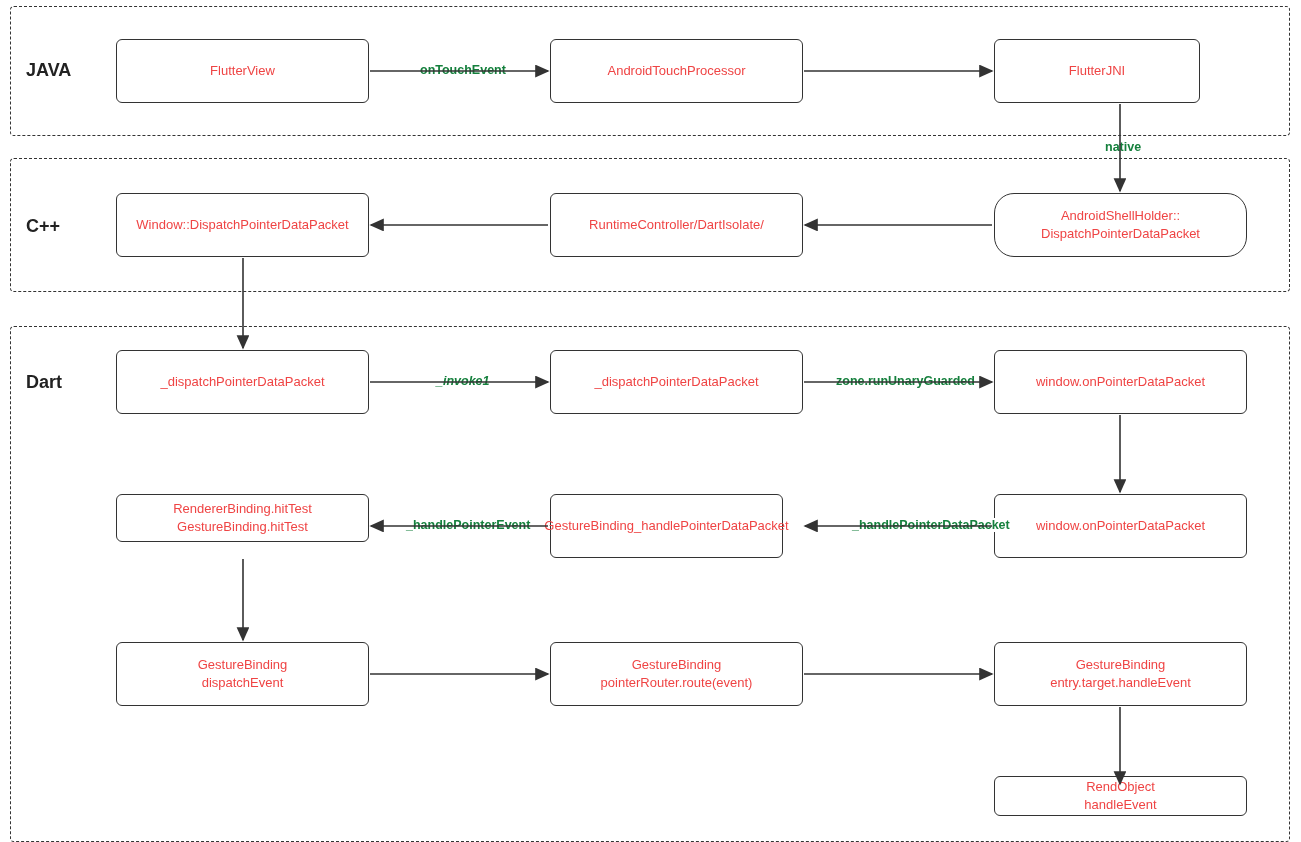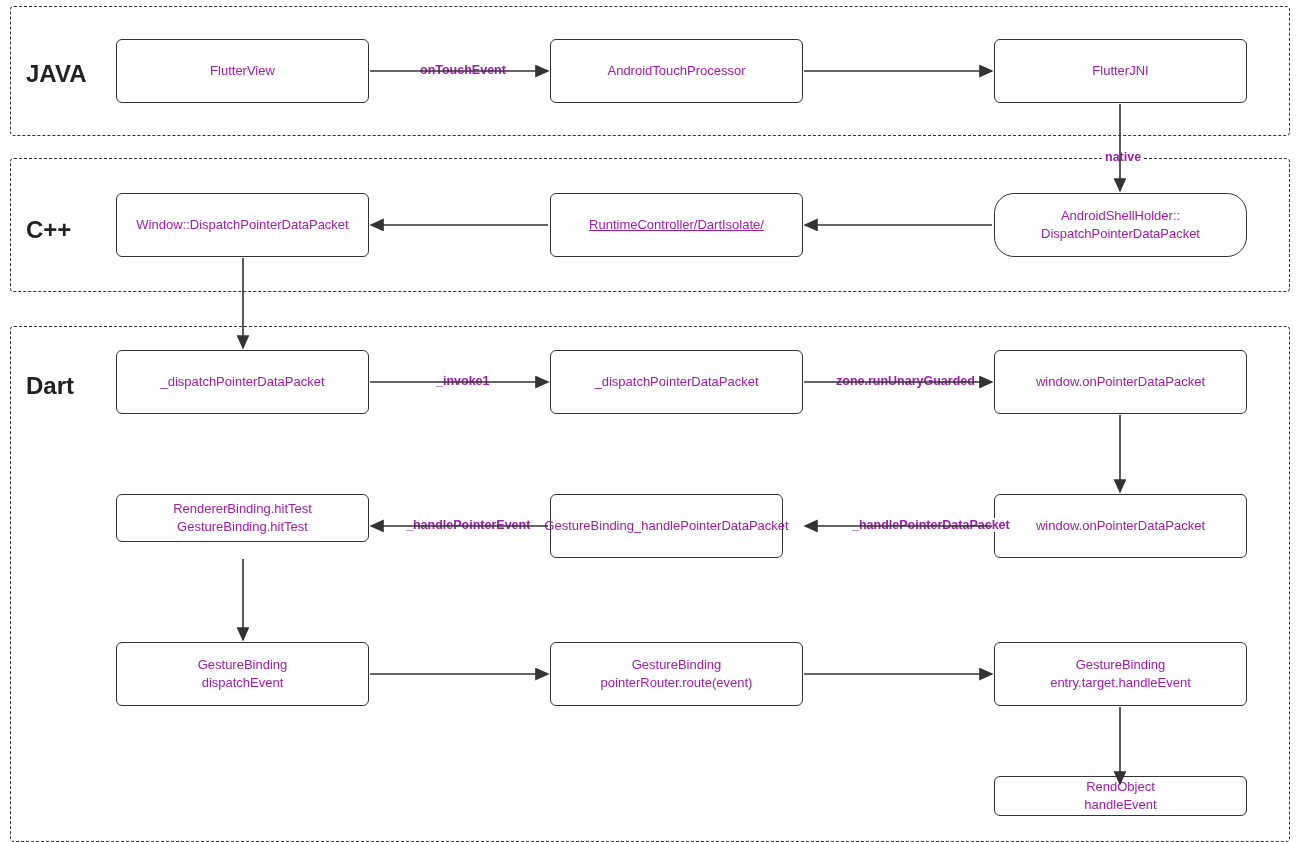--- a/index.html
+++ b/index.html
@@ -14,43 +14,43 @@
     position: relative;
   }
   .section {
     position: absolute;
     border: 1.5px dashed #333;
     border-radius: 4px;
   }
   .section-label {
     position: absolute;
     font-weight: 700;
-    font-size: 24px;
+    font-size: 18px;
     color: #222;
   }
   .node {
     position: absolute;
     border: 1.5px solid #333;
     border-radius: 6px;
     background: #fff;
     display: flex;
     flex-direction: column;
     align-items: center;
     justify-content: center;
     text-align: center;
     font-size: 13px;
     line-height: 1.35;
-    color: #a21caf;
+    color: #ef4444;
     padding: 4px 8px;
   }
   .edge-label {
     position: absolute;
     font-size: 12.5px;
     font-weight: 700;
-    color: #a21caf;
+    color: #15803d;
     background: #fff;
     padding: 0 2px;
     white-space: nowrap;
   }
   svg.arrows {
     position: absolute;
     left: 0; top: 0;
     width: 1301px;
     height: 842px;
     pointer-events: none;
@@ -67,29 +67,29 @@
 
 <div class="section" style="left:10px; top:326px; width:1280px; height:516px;"></div>
 <div class="section-label" style="left:26px; top:372px;">Dart</div>
 
 <div class="node" style="left:116px; top:39px; width:253px; height:64px;">
   <span>FlutterView</span>
 </div>
 <div class="node" style="left:550px; top:39px; width:253px; height:64px;">
   <span>AndroidTouchProcessor</span>
 </div>
-<div class="node" style="left:994px; top:39px; width:253px; height:64px;">
+<div class="node" style="left:994px; top:39px; width:206px; height:64px;">
   <span>FlutterJNI</span>
 </div>
 
 <div class="node" style="left:994px; top:193px; width:253px; height:64px;border-radius:20px;">
   <span>AndroidShellHolder::</span>
   <span>DispatchPointerDataPacket</span>
 </div>
-<div class="node" style="left:550px; top:193px; width:253px; height:64px;text-decoration:underline;">
+<div class="node" style="left:550px; top:193px; width:253px; height:64px;">
   <span>RuntimeController/DartIsolate/</span>
 </div>
 <div class="node" style="left:116px; top:193px; width:253px; height:64px;">
   <span>Window::DispatchPointerDataPacket</span>
 </div>
 
 <div class="node" style="left:116px; top:350px; width:253px; height:64px;">
   <span>_dispatchPointerDataPacket</span>
 </div>
 <div class="node" style="left:550px; top:350px; width:253px; height:64px;">
@@ -122,22 +122,22 @@
   <span>GestureBinding</span>
   <span>entry.target.handleEvent</span>
 </div>
 
 <div class="node" style="left:994px; top:776px; width:253px; height:40px;">
   <span>RendObject</span>
   <span>handleEvent</span>
 </div>
 
 <div class="edge-label" style="left:418px; top:63px;">onTouchEvent</div>
-<div class="edge-label" style="left:1103px; top:140px;margin-top:10px;">native</div>
-<div class="edge-label" style="left:434px; top:374px;">_invoke1</div>
+<div class="edge-label" style="left:1103px; top:140px;">native</div>
+<div class="edge-label" style="left:434px; top:374px;font-style:italic;">_invoke1</div>
 <div class="edge-label" style="left:834px; top:374px;">zone.runUnaryGuarded</div>
 <div class="edge-label" style="left:822px; top:518px;margin-left:28px;">_handlePointerDataPacket</div>
 <div class="edge-label" style="left:404px; top:518px;">_handlePointerEvent</div>
 
 <svg class="arrows">
   <defs>
     <marker id="ah" markerWidth="10" markerHeight="10" refX="8" refY="4" orient="auto">
       <path d="M0,0 L9,4 L0,8 z" fill="#333"></path>
     </marker>
   </defs>

